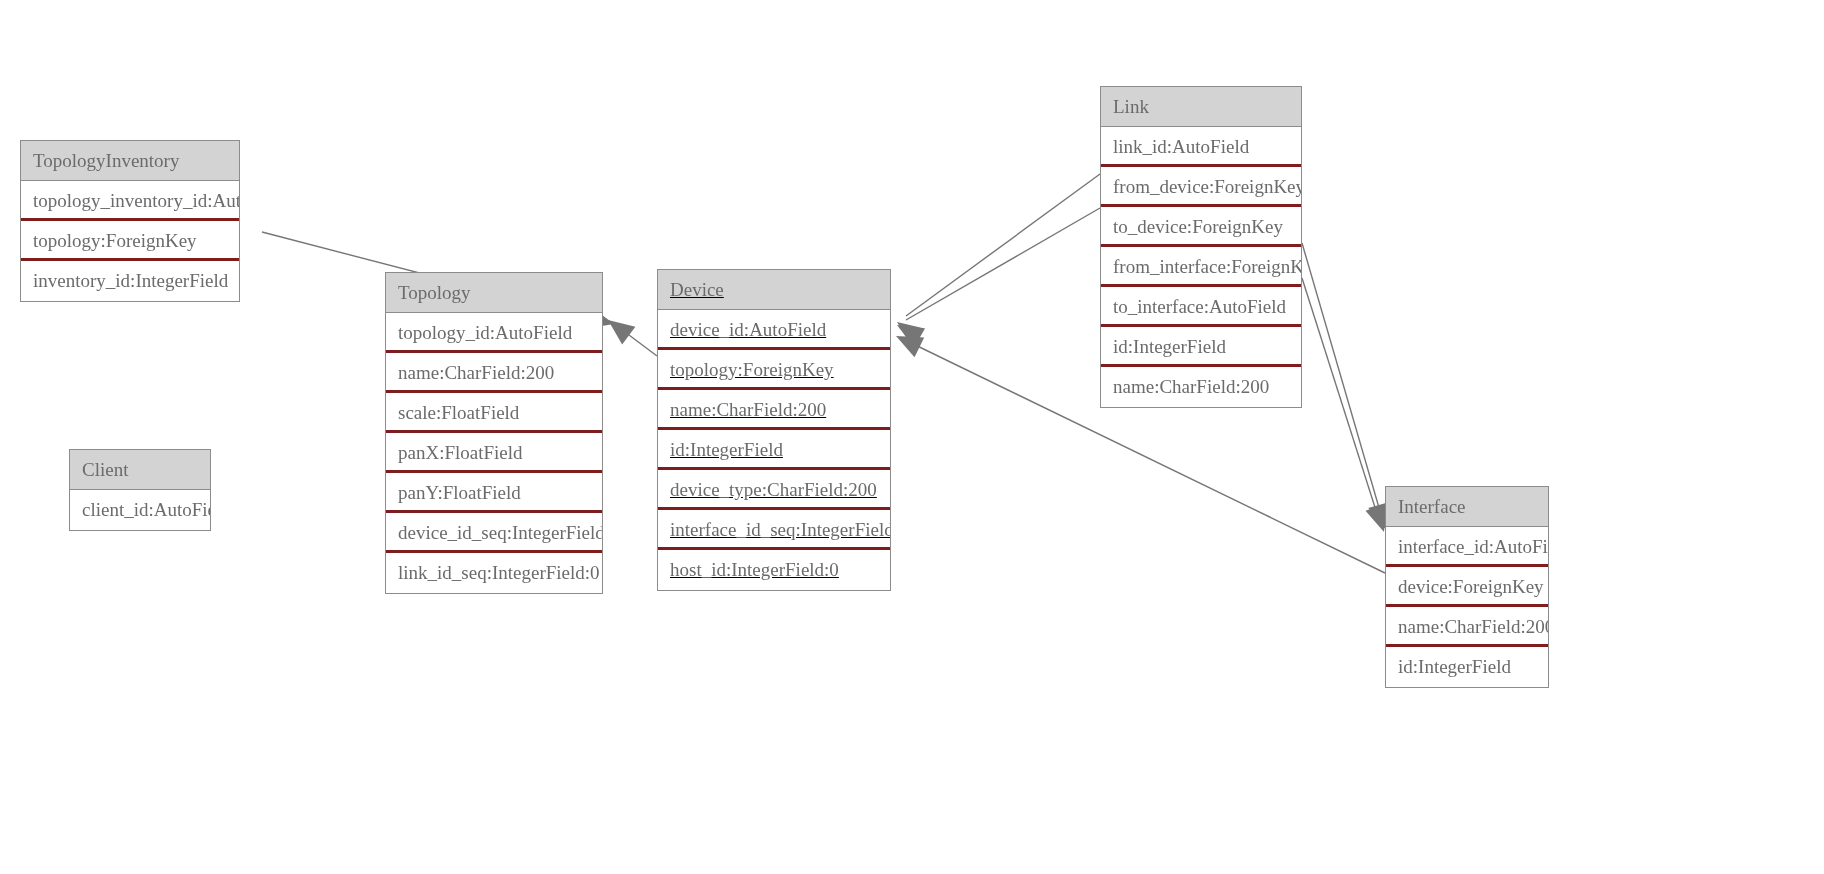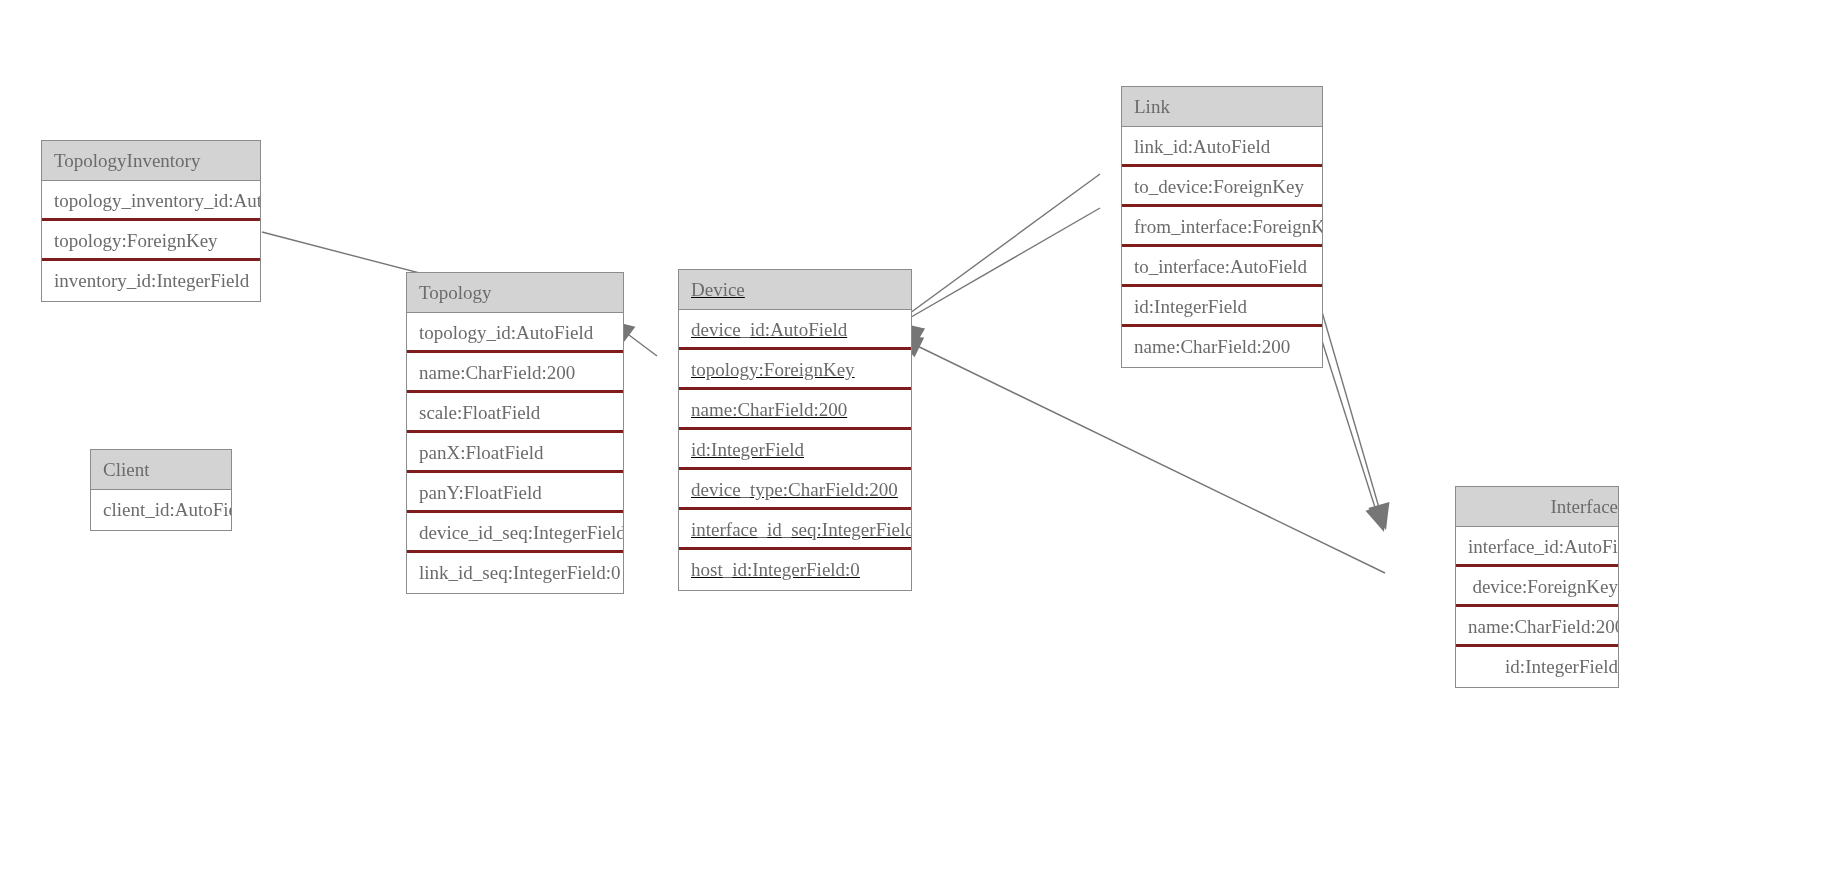--- a/index.html
+++ b/index.html
@@ -26,21 +26,20 @@
     height: 874px;
     pointer-events: none;
     z-index: 1;
   }
   .entity {
     position: absolute;
     box-sizing: border-box;
     border: 1px solid #8c8c8c;
     background: #4c1d95;
     z-index: 2;
-    margin-left: 21px;
   }
   .entity-header {
     box-sizing: border-box;
     background: #d3d3d3;
     border-bottom: 1px solid #8c8c8c;
     color: #6b6b6b;
     font-size: 19px;
     line-height: 40px;
     height: 40px;
     padding: 0 0 0 12px;
@@ -126,27 +125,28 @@
         <div class="entity-field">topology:ForeignKey</div>
         <div class="entity-field">name:CharField:200</div>
         <div class="entity-field">id:IntegerField</div>
         <div class="entity-field">device_type:CharField:200</div>
         <div class="entity-field">interface_id_seq:IntegerField:0</div>
         <div class="entity-field last">host_id:IntegerField:0</div>
       </div>
       <div class="entity" style="left: 1100px; top: 86px; width: 202px;">
         <div class="entity-header">Link</div>
         <div class="entity-field">link_id:AutoField</div>
+        <div class="entity-field">from_device:ForeignKey</div>
         <div class="entity-field">to_device:ForeignKey</div>
         <div class="entity-field">from_interface:ForeignKey</div>
         <div class="entity-field">to_interface:AutoField</div>
         <div class="entity-field">id:IntegerField</div>
         <div class="entity-field last">name:CharField:200</div>
       </div>
-      <div class="entity" style="left: 1434px; top: 486px; width: 164px; text-align: right;">
+      <div class="entity" style="left: 1385px; top: 486px; width: 164px;">
         <div class="entity-header">Interface</div>
         <div class="entity-field">interface_id:AutoField</div>
         <div class="entity-field">device:ForeignKey</div>
         <div class="entity-field">name:CharField:200</div>
         <div class="entity-field last">id:IntegerField</div>
       </div>
     </div>
 
 </div>
 

